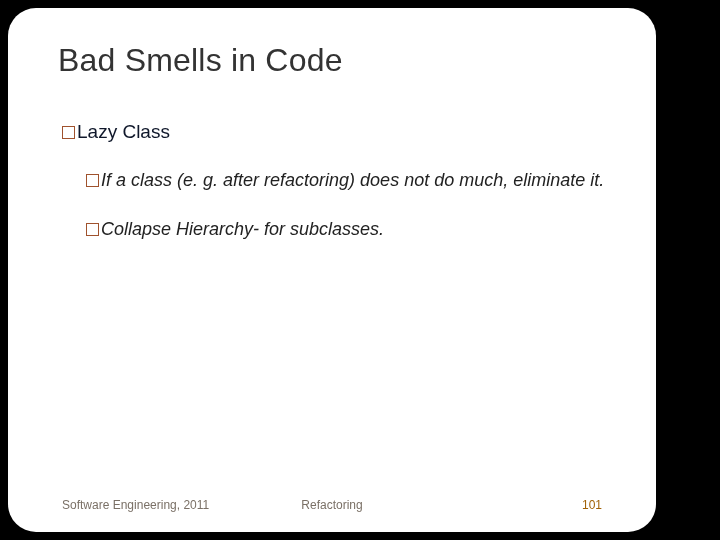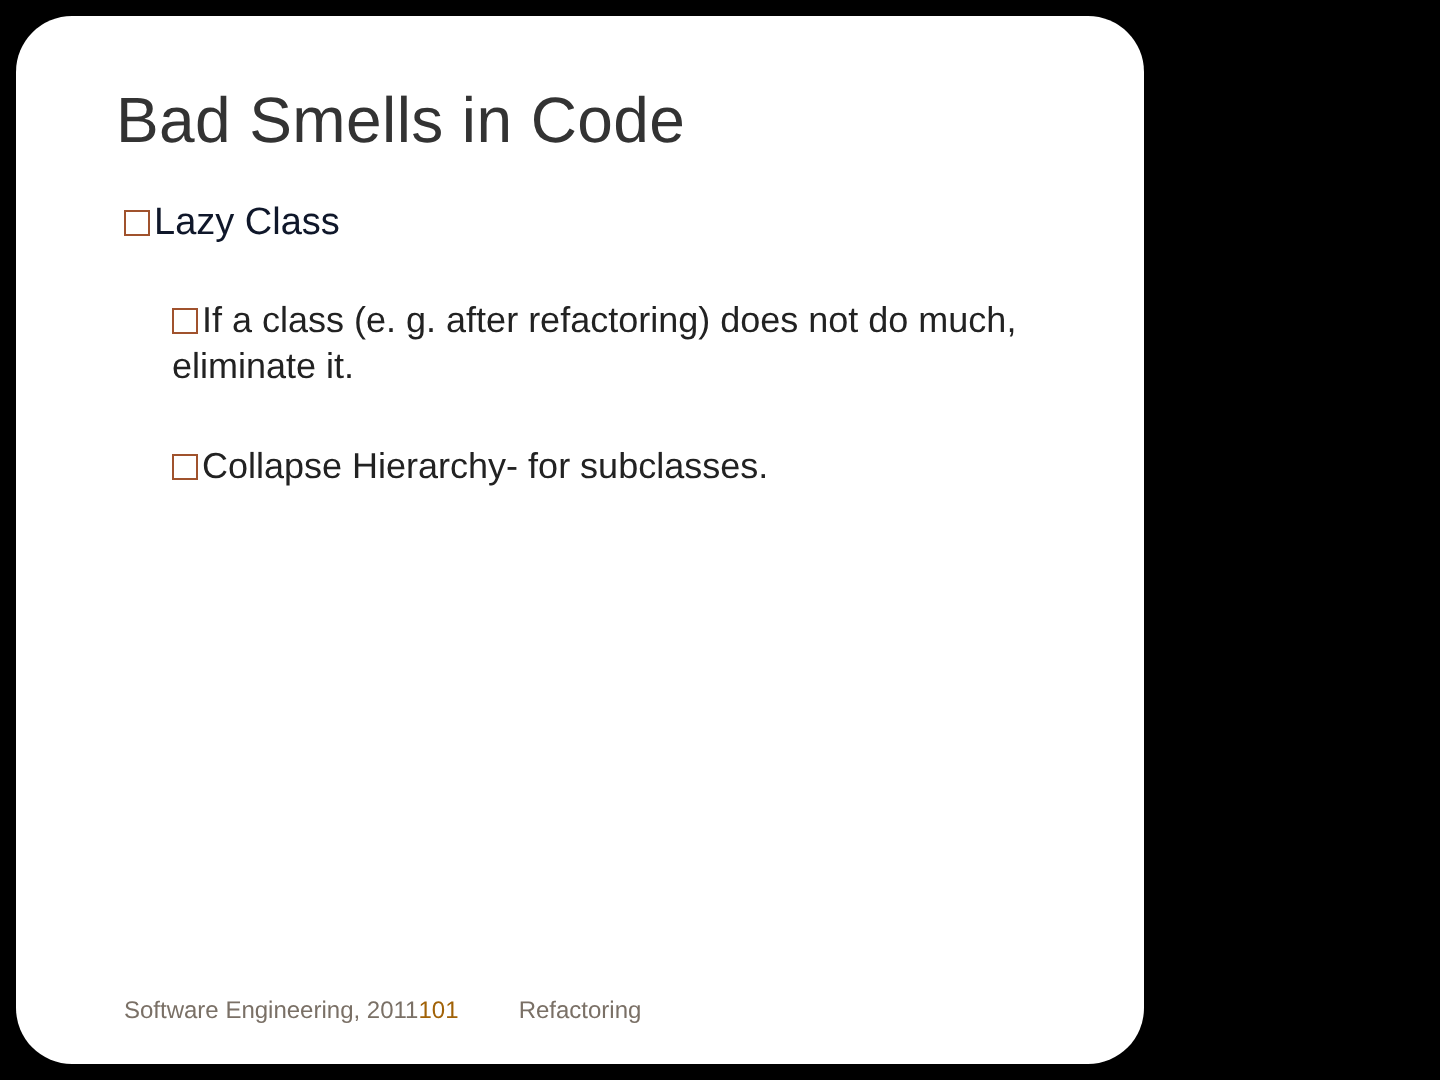--- a/index.html
+++ b/index.html
@@ -1,56 +1,59 @@
 <!DOCTYPE html>
 <html><head>
 <meta charset="utf-8">
 <style>
   * { margin: 0; padding: 0; box-sizing: border-box; }
   html, body { width: 720px; height: 540px; background: #000; font-family: Arial, Helvetica, sans-serif; }
   .slide {
     position: absolute;
     top: 8px; left: 8px;
-    width: 564px; height: 524px;
+    width: 648px; height: 524px;
     background: #fff;
     border-radius: 28px;
     padding: 34px 50px 18px 50px;
     display: flex;
     flex-direction: column;
+    gap: 20px;
   }
   .title {
     font-size: 32px;
     color: #333;
     font-weight: 400;
     margin-bottom: 22px;
     letter-spacing: 0.2px;
   }
   .body { flex: 1; }
   .lvl1 {
     font-size: 19px;
     color: #0f172a;
     margin-left: 4px;
     margin-bottom: 26px;
   }
   .lvl2 {
     font-size: 18px;
     color: #222;
     margin-left: 28px;
     line-height: 1.3;
+    font-style: italic;
   }
   .group2 { margin-top: 26px; }
   .bullet {
     display: inline-block;
     width: 13px; height: 13px;
     border: 1.6px solid #a0522d;
     vertical-align: -1px;
     margin-right: 2px;
   }
   .footer {
     display: flex;
+    justify-content: space-between;
     align-items: flex-end;
     font-size: 12px;
     color: #7a7066;
     padding: 0 4px 2px 4px;
   }
   .footer .center { position: absolute; left: 0; right: 0; text-align: center; }
   .footer .right { color: #a16207; }
   .footer-wrap { position: relative; height: 16px; }
 </style>
 </head>

